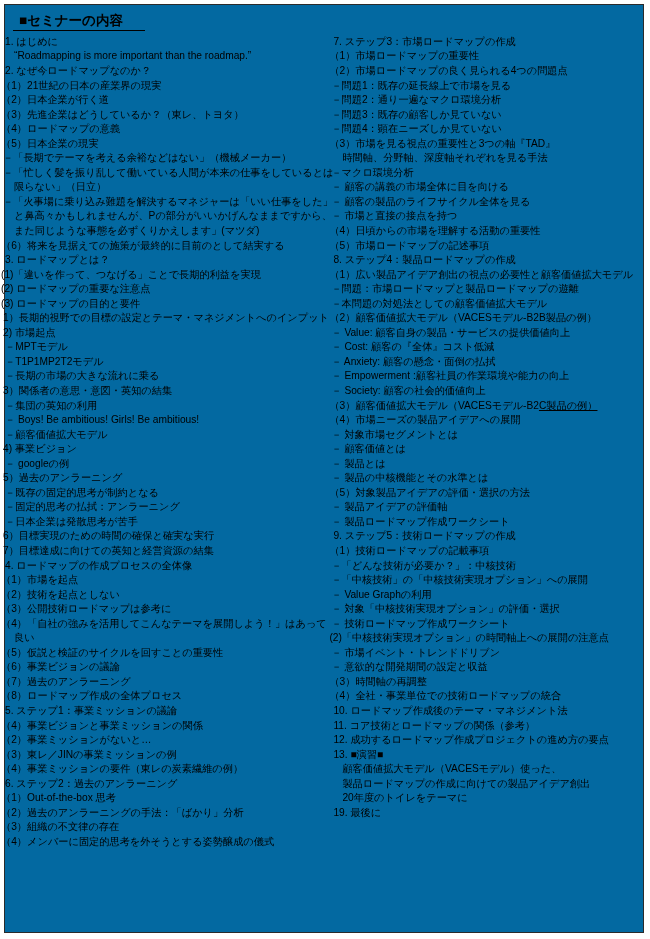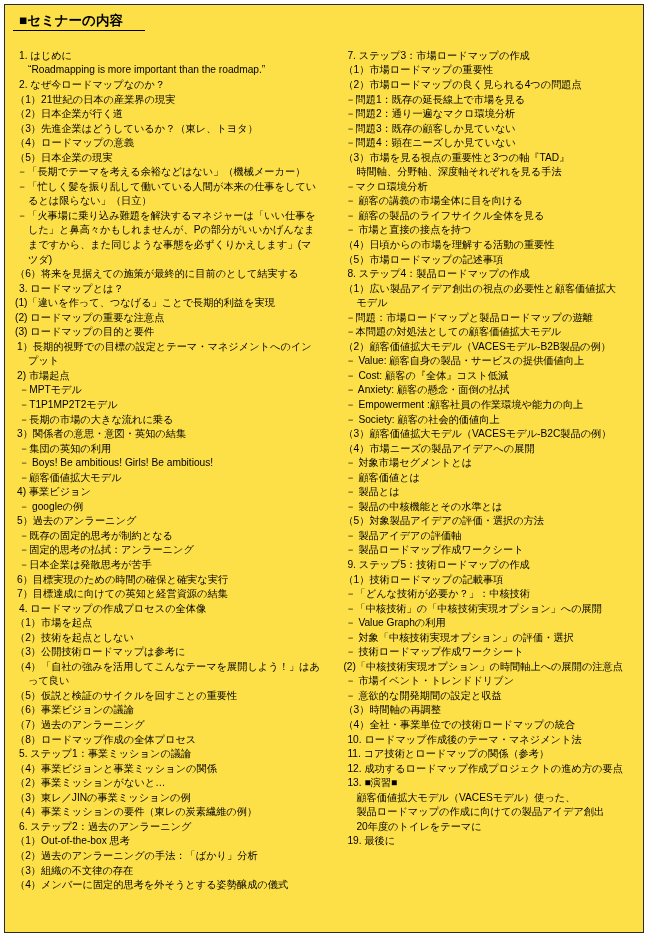--- a/index.html
+++ b/index.html
@@ -16,21 +16,21 @@
     overflow: hidden;
   }
   .page {
     position: absolute;
     left: 4px;
     top: 4px;
     width: 640px;
     height: 929px;
     border: 1px solid #2b2b2b;
     box-sizing: border-box;
-    background: #fde047;
+    background: #0369a1;
   }
   .page-inner {
     position: relative;
     width: 100%;
     height: 100%;
     padding: 6px 6px 0 6px;
     box-sizing: border-box;
   }
   .doc-title {
     font-size: 13.5px;
@@ -60,41 +60,41 @@
   .col-left {
     width: 326px;
     padding-left: 3px;
   }
   .col-right {
     width: 305px;
     padding-left: 8px;
   }
   ul.outline {
     list-style: none;
-    margin: 14px;
+    margin: 0;
     padding: 0;
   }
   ul.outline li {
     margin: 0;
     padding: 0;
     font-size: 10.2px;
     line-height: 14.55px;
     white-space: pre-wrap;
     word-break: break-all;
   }
   
   .lv0 { padding-left: 0px;  text-indent: -9px;  margin-left: 9px; }
   .lv1 { padding-left: 0px;  text-indent: -13px; margin-left: 23px; }
   .lv2 { padding-left: 0px;  text-indent: -11px; margin-left: 36px; }
   .lv3 { padding-left: 0px;  text-indent: -9px;  margin-left: 46px; }
   .lv4 { padding-left: 0px;  text-indent: 0px;   margin-left: 27px; }
   .lv5 { padding-left: 0px;  text-indent: 0px;   margin-left: 46px; }
   .lv6 { padding-left: 0px;  text-indent: 0px;   margin-left: 57px; }
   .gap-top { margin-top: 6px; }
-  .u-c { }
+  .u-c { text-decoration: underline; }
 </style>
 </head>
 <body>
 
 <div class="page">
   <div class="page-inner">
 
     <div class="doc-title">■セミナーの内容</div>
     <div class="title-underline"></div>
 

